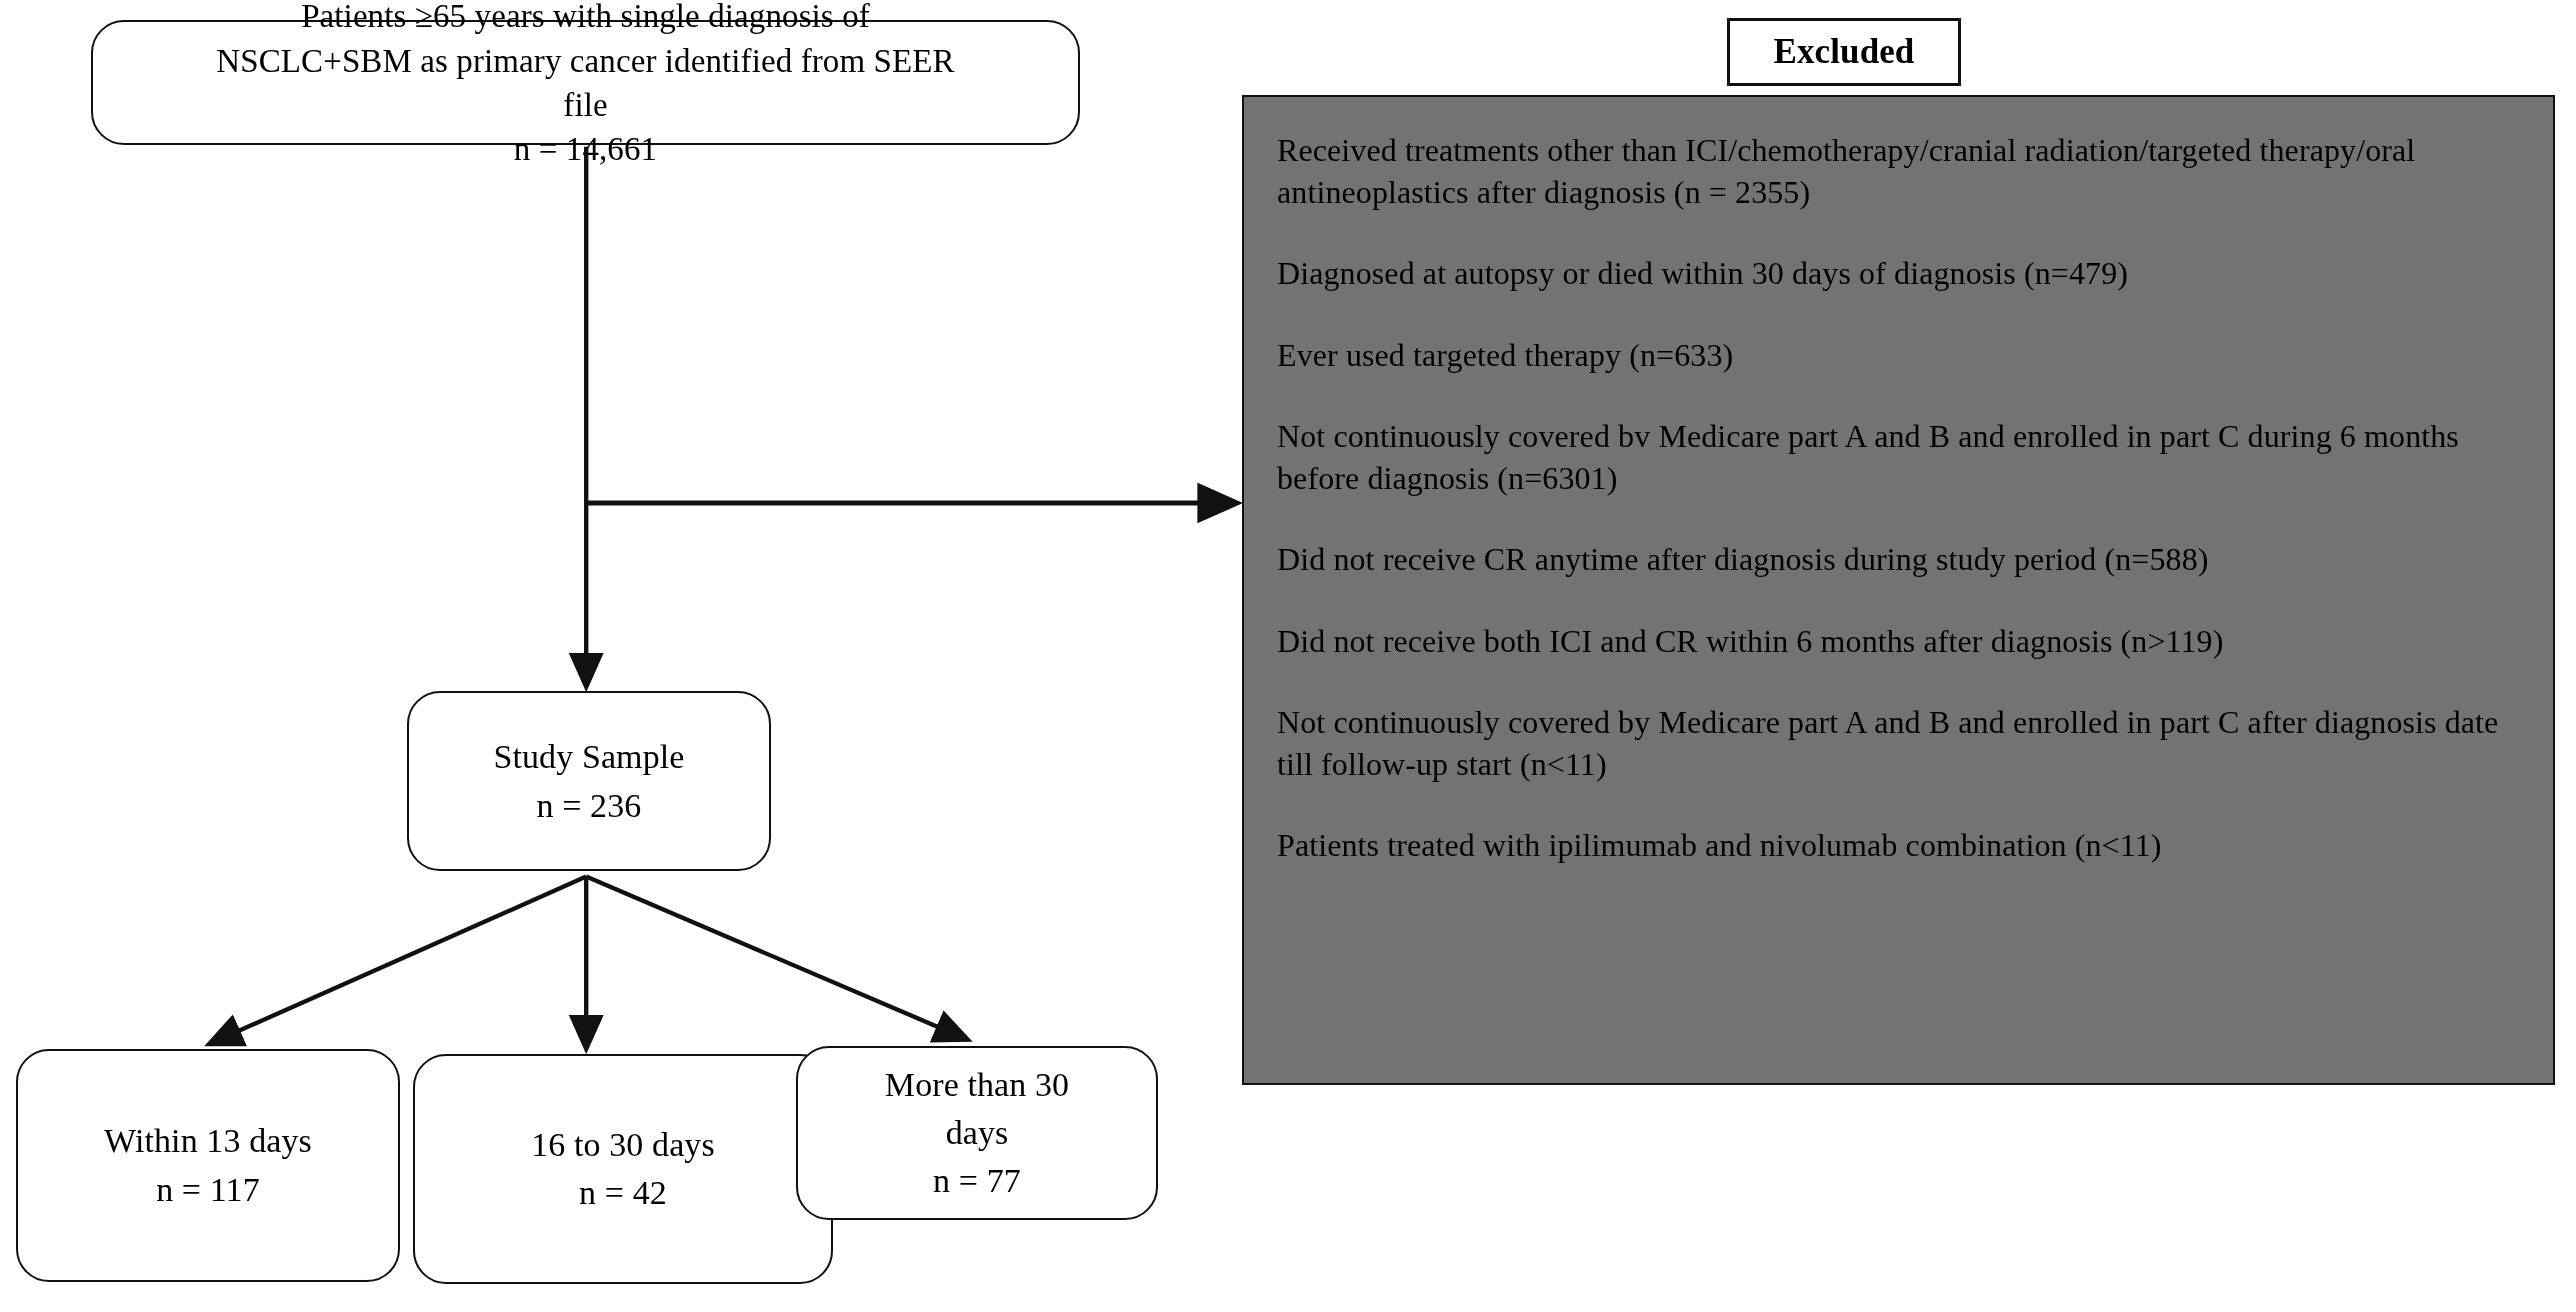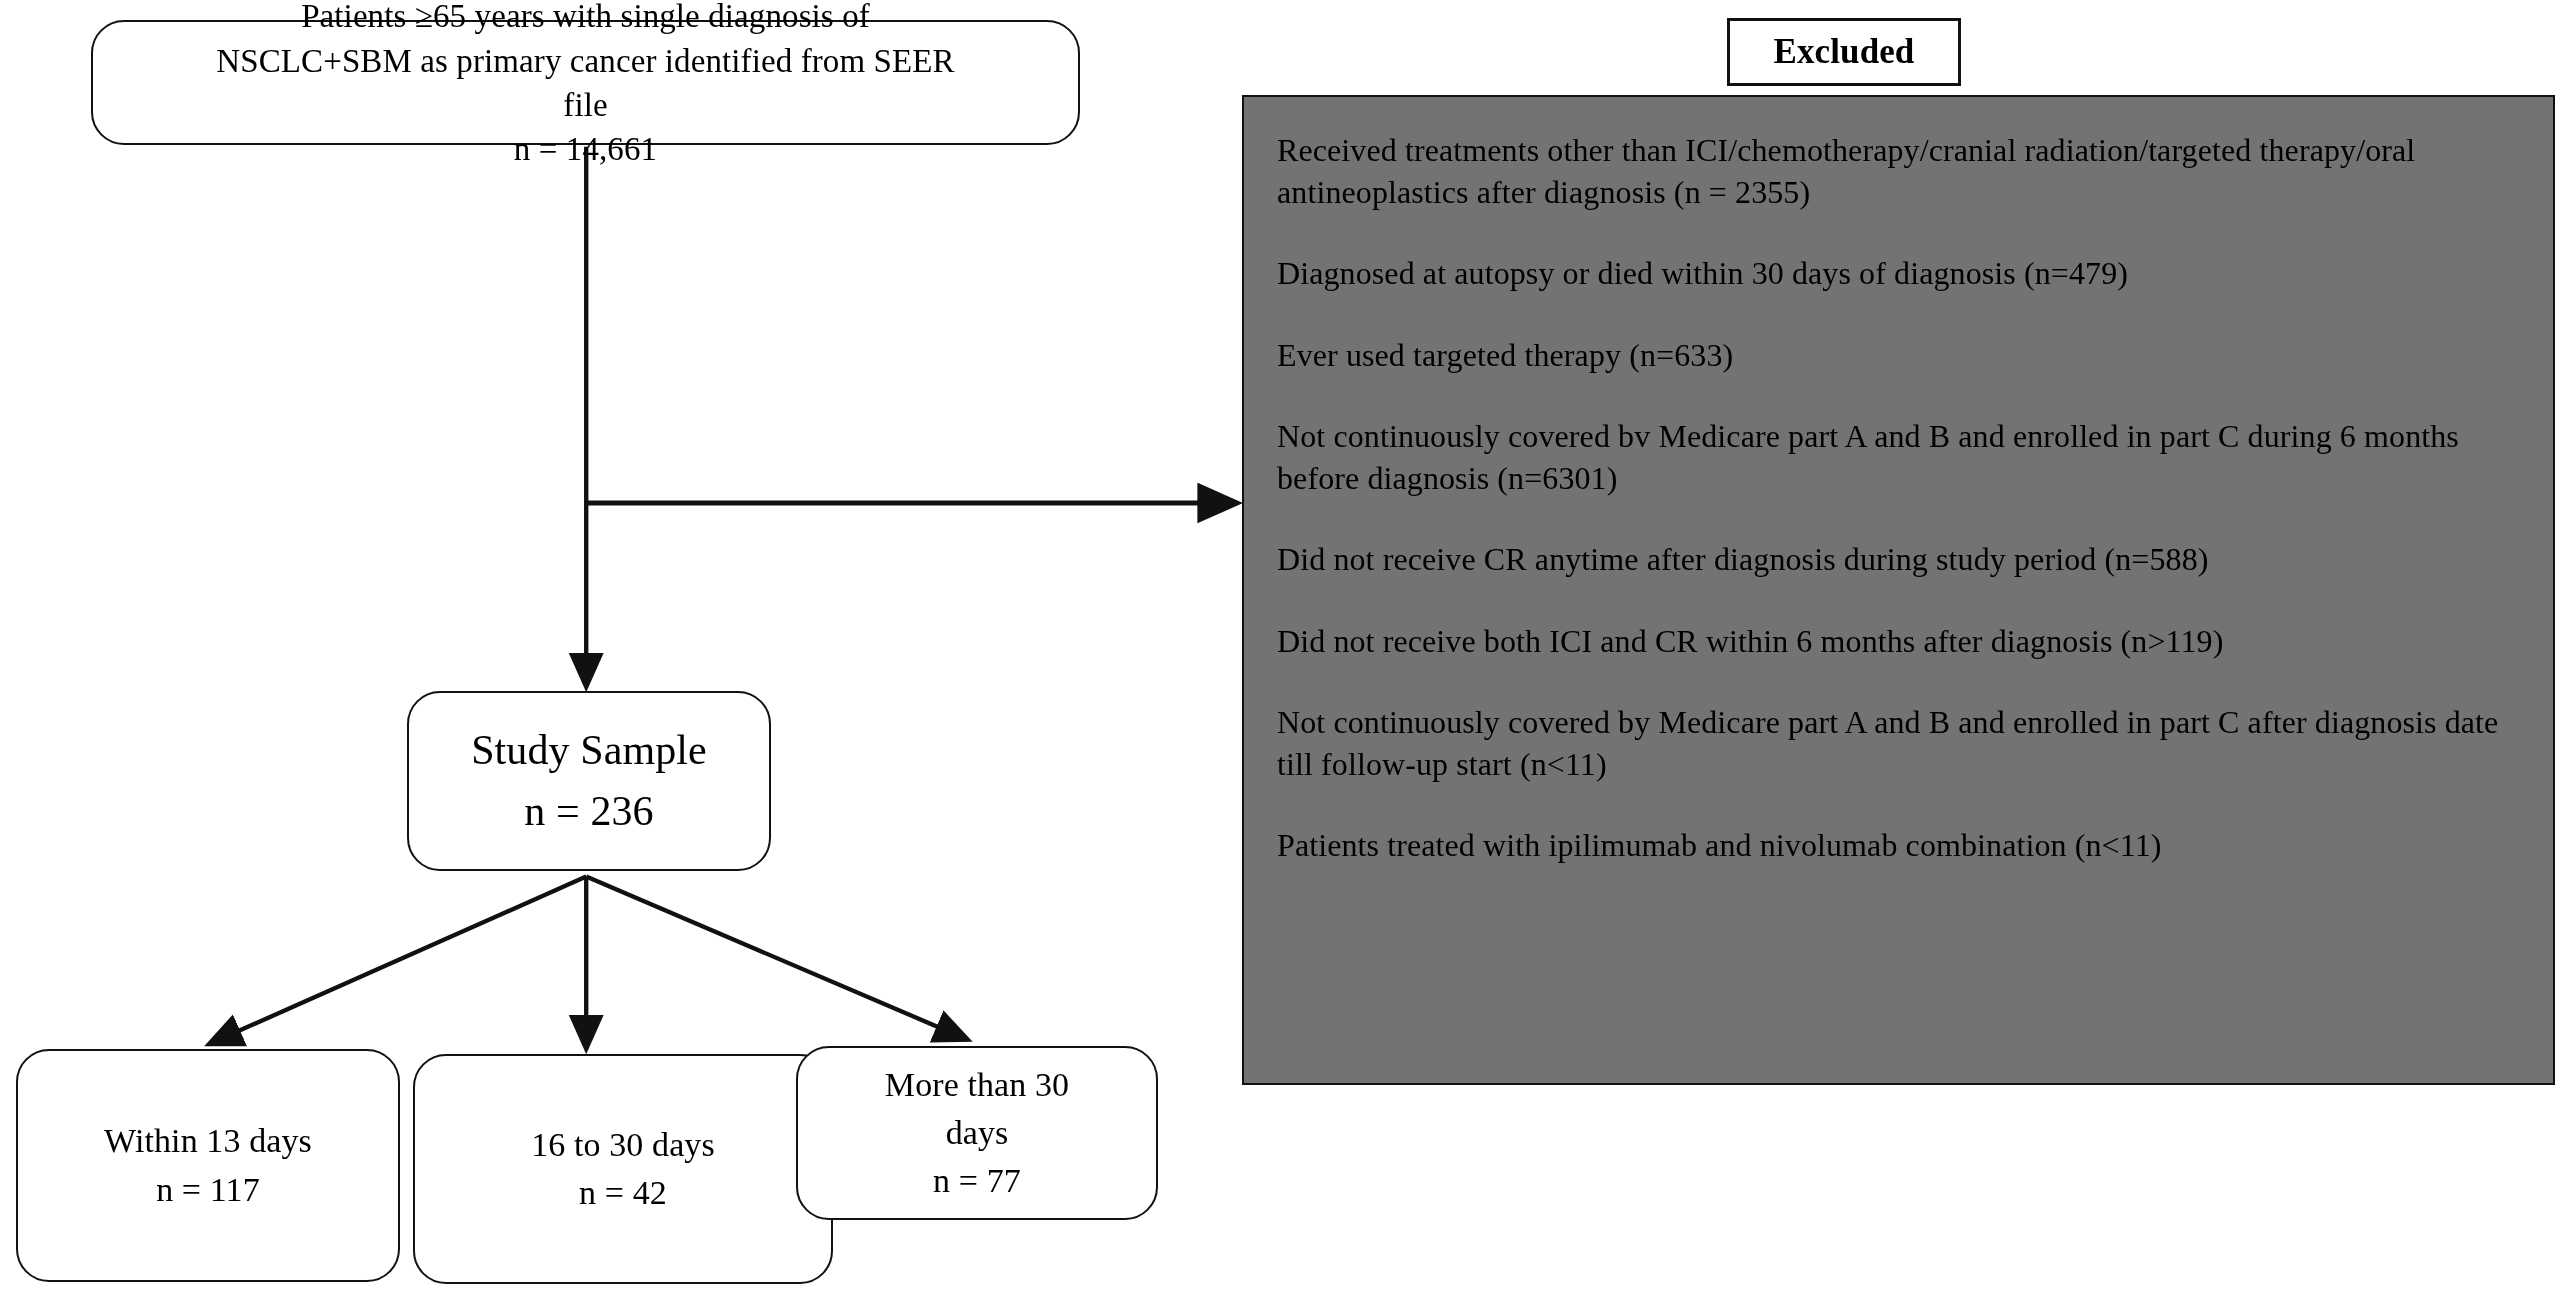--- a/index.html
+++ b/index.html
@@ -56,21 +56,21 @@
   }
   #node-source .node-text { font-size: 33px; line-height: 1.34; }
 
   
   #node-study-sample {
     left: 407px;
     top: 691px;
     width: 364px;
     height: 180px;
   }
-  #node-study-sample .node-text { font-size: 42px; line-height: 1.45; font-family: Liberation Serif, serif; }
+  #node-study-sample .node-text { font-size: 34px; line-height: 1.45; font-family: Liberation Serif, serif; }
 
   
   #node-within-15 {
     left: 16px;
     top: 1049px;
     width: 384px;
     height: 233px;
   }
   #node-16-30 {
     left: 413px;

